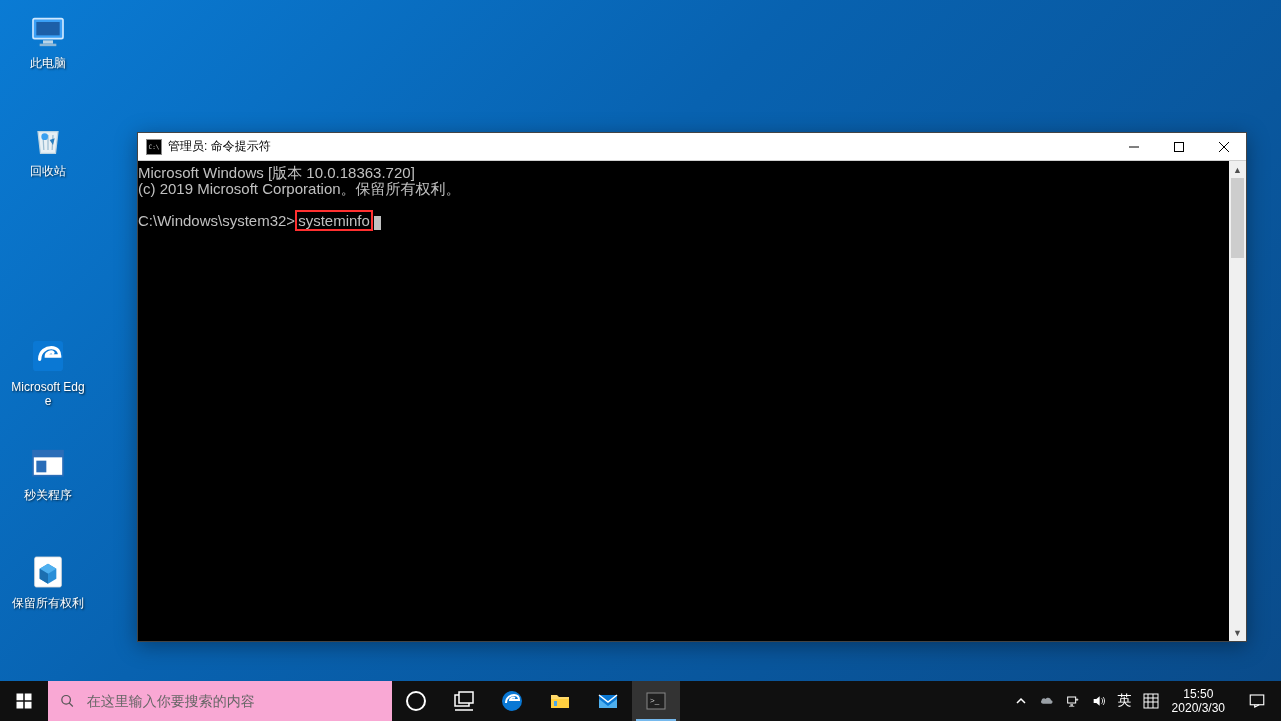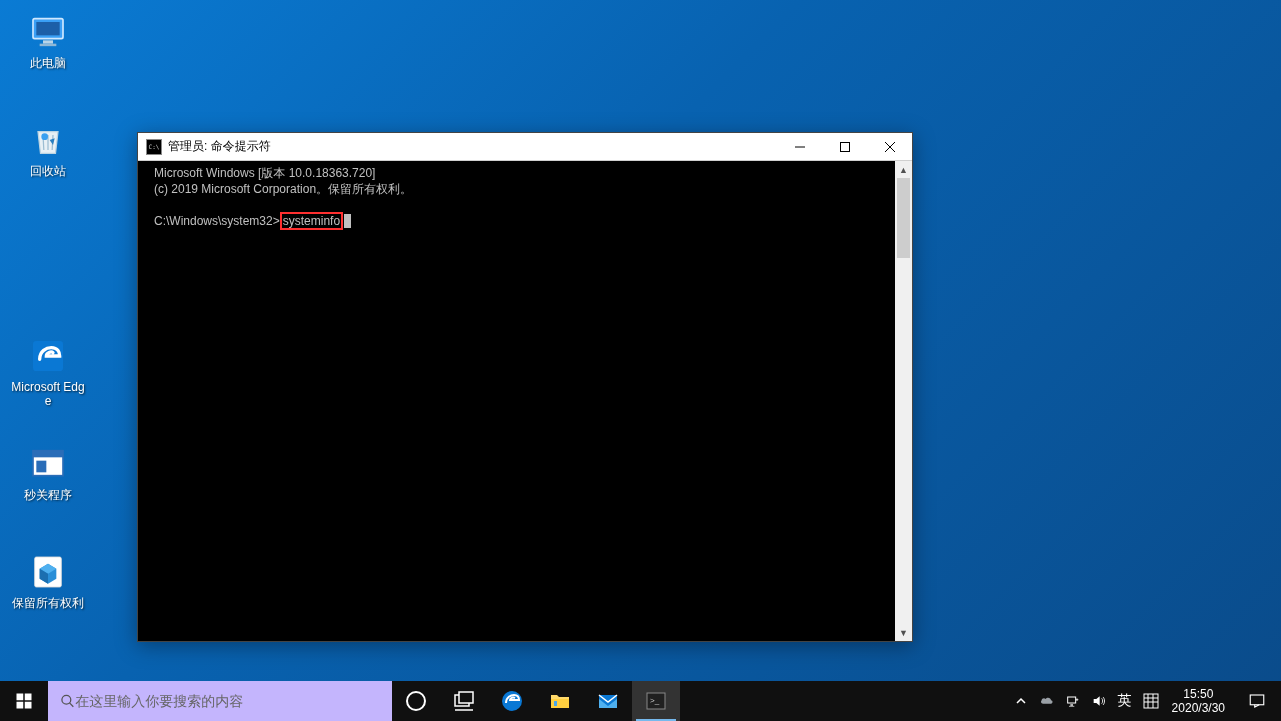--- a/index.html
+++ b/index.html
@@ -10,52 +10,52 @@
 }
 
 .desktop { position: absolute; top: 0; left: 0; width: 100%; height: 680px; }
 .dicon { width: 74px; position: absolute; text-align: center; cursor: pointer; margin-left: 8px; }
 .dicon .ico { width: 40px; height: 40px; margin: 0 auto 4px; display: flex; align-items: center; justify-content: center; }
 .dicon .lbl { color: #fff; font-size: 12px; text-shadow: 1px 1px 2px rgba(0,0,0,.7); line-height: 14px; word-break: break-all; }
 
 .ico svg { width: 40px; height: 40px; }
 
 .window {
-  position: absolute; left: 137px; top: 132px; width: 776px; height: 510px;
+  position: absolute; left: 137px; top: 132px; width: 1110px; height: 510px;
   background: #fff; border: 1px solid #444; display: flex; flex-direction: column;
   box-shadow: 0 4px 20px rgba(0,0,0,.35);
 }
 .titlebar { height: 28px; background: #fff; display: flex; align-items: center; border-bottom: 1px solid #d0d0d0; }
 .titlebar .ticon { width: 16px; height: 16px; margin: 0 6px 0 8px; background: #000; border: 1px solid #888; display: flex; align-items: center; justify-content: center; }
 .titlebar .ticon::after { content: "C:\\"; color: #ccc; font-size: 6px; font-family: Consolas, monospace; }
 .titlebar .ttitle { font-size: 12px; color: #000; flex: 1; }
 .titlebar .btns { display: flex; height: 100%; }
 .titlebar .wbtn { width: 45px; height: 100%; display: flex; align-items: center; justify-content: center; cursor: pointer; }
 .titlebar .wbtn svg { width: 10px; height: 10px; }
 .term-wrap { flex: 1; display: flex; background: #000; }
 .term {
   flex: 1; background: #000; color: #c0c0c0;
-  font-family: "NSimSun","SimSun",Consolas,monospace; font-size: 12px; line-height: 16px;
-  padding: 4px 0 0 16px; white-space: pre; overflow: hidden;
+  font-family: "NSimSun","SimSun",Consolas,monospace; font-size: 15px; line-height: 16px;
+  padding: 4px 0 0 0; white-space: pre; overflow: hidden;
 }
 .term .hilite { border: 2px solid #ff3030; padding: 0 1px; color: #c0c0c0; }
 .term .cursor { display: inline-block; width: 7px; height: 14px; background: #c0c0c0; vertical-align: text-bottom; margin-left: 1px; animation: blink 1s step-end infinite; }
 @keyframes blink { 50% { opacity: 0; } }
 .vscroll { width: 17px; background: #f0f0f0; position: relative; }
 .vscroll .arr { position: absolute; left: 0; width: 17px; height: 17px; background: #f0f0f0; display:flex;align-items:center;justify-content:center;color:#505050;font-size:9px; cursor:pointer; }
 .vscroll .arr.up { top: 0; }
 .vscroll .arr.dn { bottom: 0; }
 .vscroll .thumb { position: absolute; left: 2px; top: 17px; width: 13px; height: 80px; background: #cdcdcd; cursor:pointer; }
 
 .taskbar {
   position: absolute; left: 0; bottom: 0; width: 100%; height: 40px;
   background: #101010; display: flex; align-items: stretch; color: #fff;
 }
 .taskbar .start { width: 48px; display:flex;align-items:center;justify-content:center; cursor:pointer; }
-.taskbar .search { flex: 0 0 344px; background: #c4b5fd; display:flex; align-items:center; padding:0 12px; cursor:text;}
+.taskbar .search { flex: 0 0 344px; background: #f9a8d4; display:flex; align-items:center; padding:0 12px; gap:12px; cursor:text;}
 .taskbar .search svg{width:16px;height:16px;}
 .taskbar .search input { border:none; outline:none; font-size:14px; width:100%; background:transparent; color:#333;}
 .taskbar .search input::placeholder{color:#666;}
 .taskbar .tbtn { width:48px; display:flex;align-items:center;justify-content:center;cursor:pointer; position:relative;}
 .taskbar .tbtn.active{background:#333;}
 .taskbar .tbtn.active::after{content:"";position:absolute;bottom:0;left:4px;right:4px;height:2px;background:#76b9ed;}
 .taskbar .tbtn svg{width:24px;height:24px;}
 .taskbar .spacer{flex:1;}
 .taskbar .tray{display:flex;align-items:center;gap:8px;padding:0 4px;}
 .taskbar .tray .tic{width:18px;height:40px;display:flex;align-items:center;justify-content:center;cursor:pointer;font-size:14px;color:#fff;}

